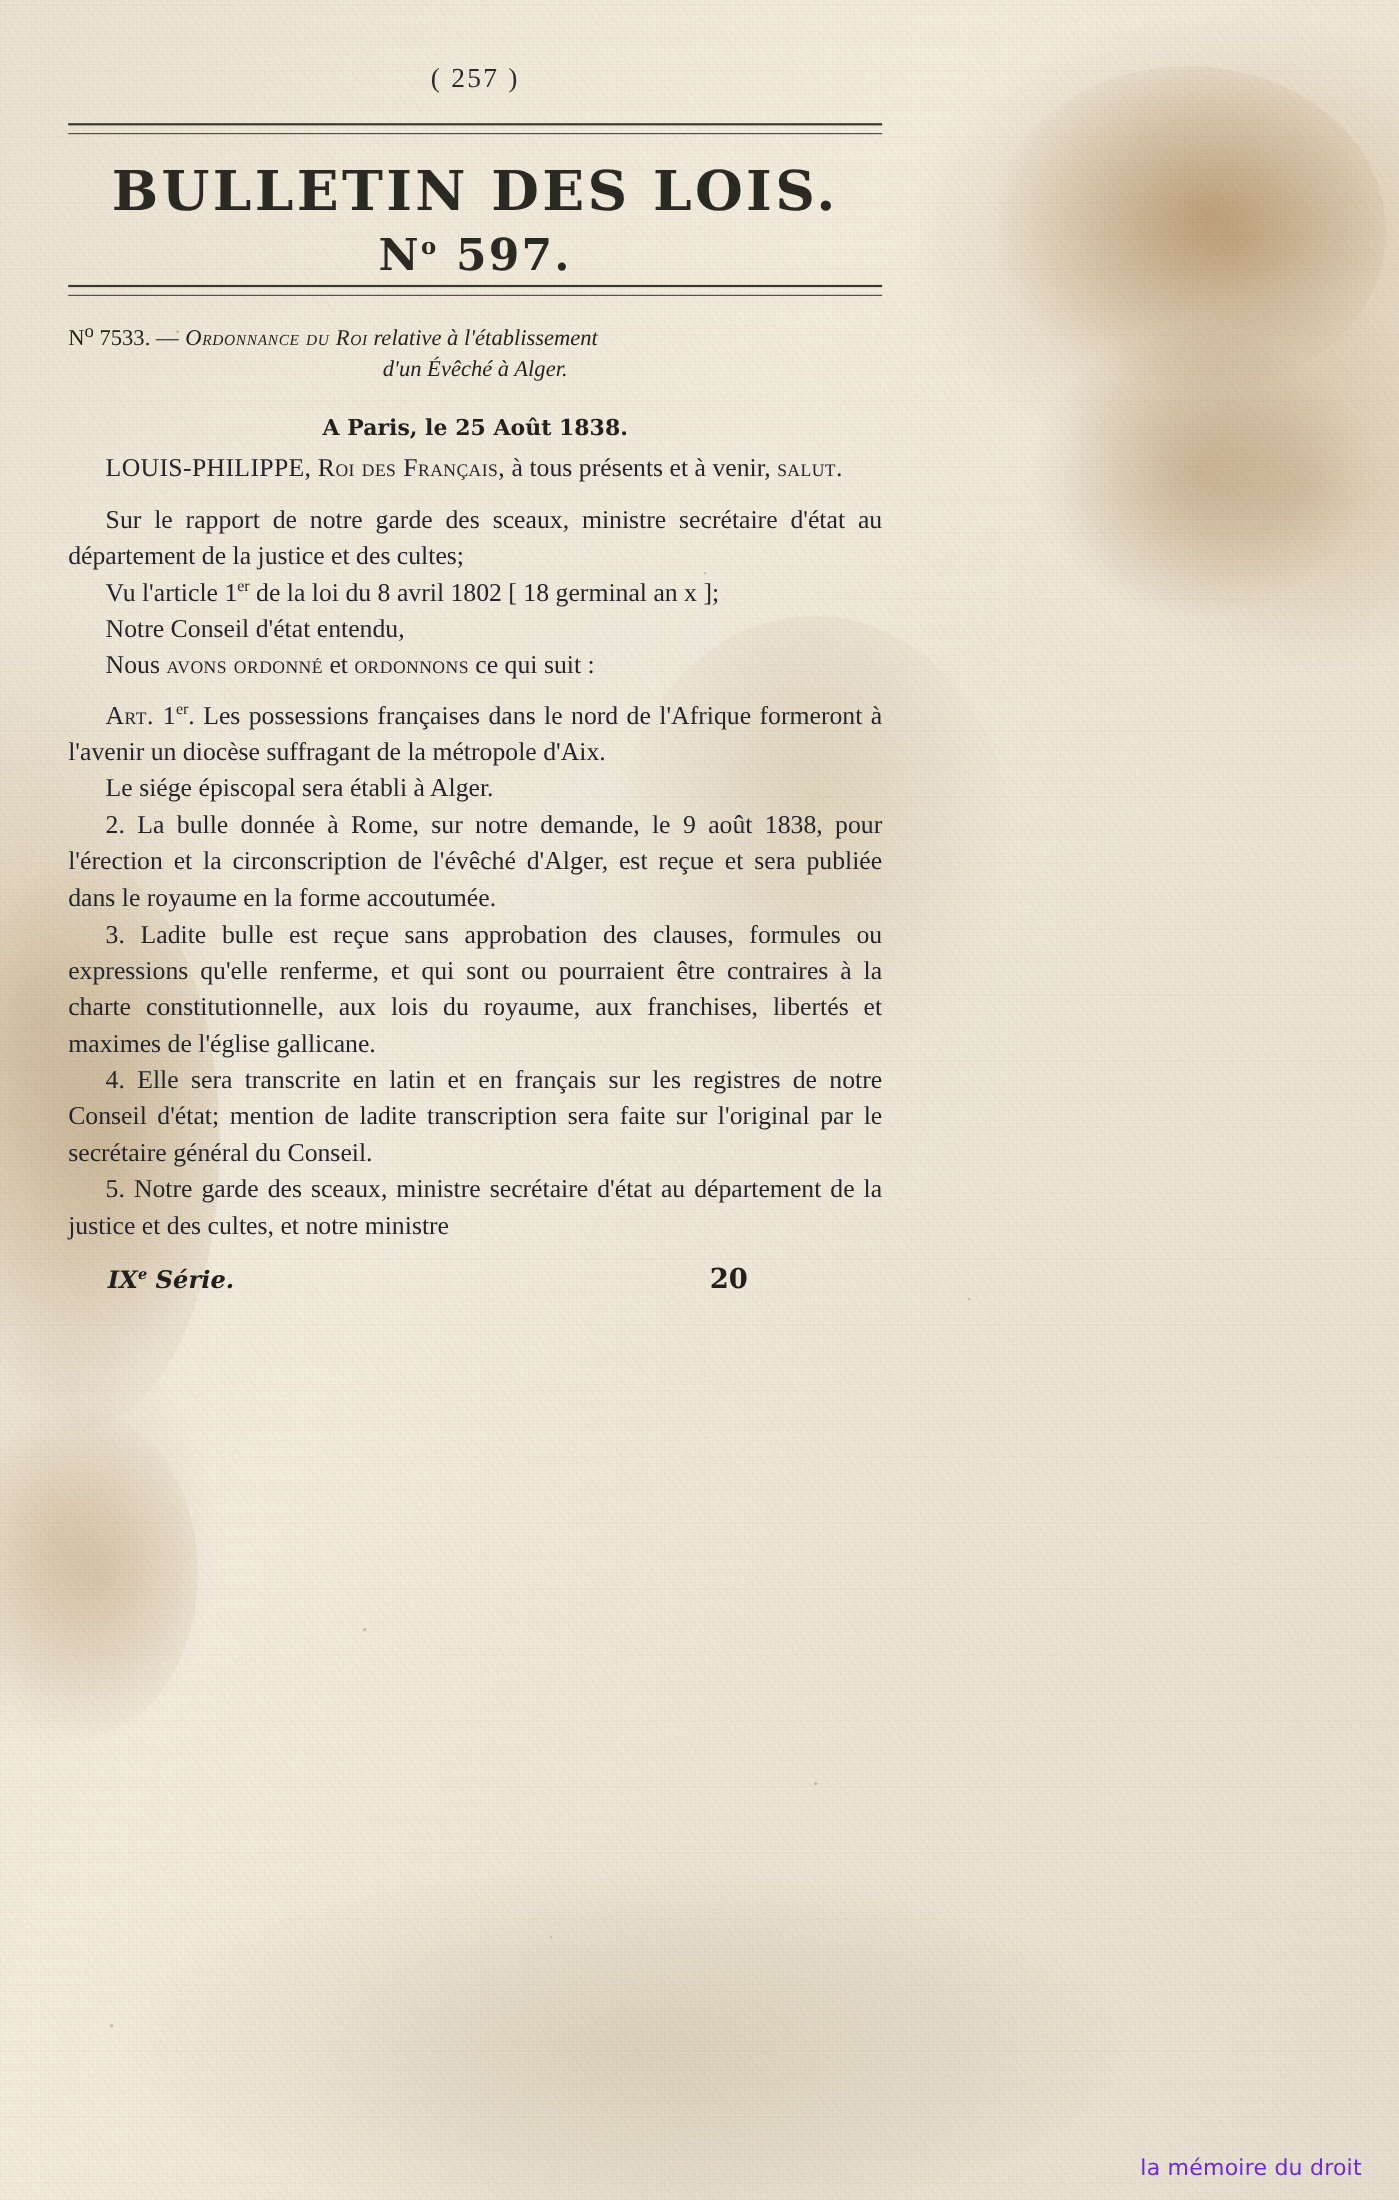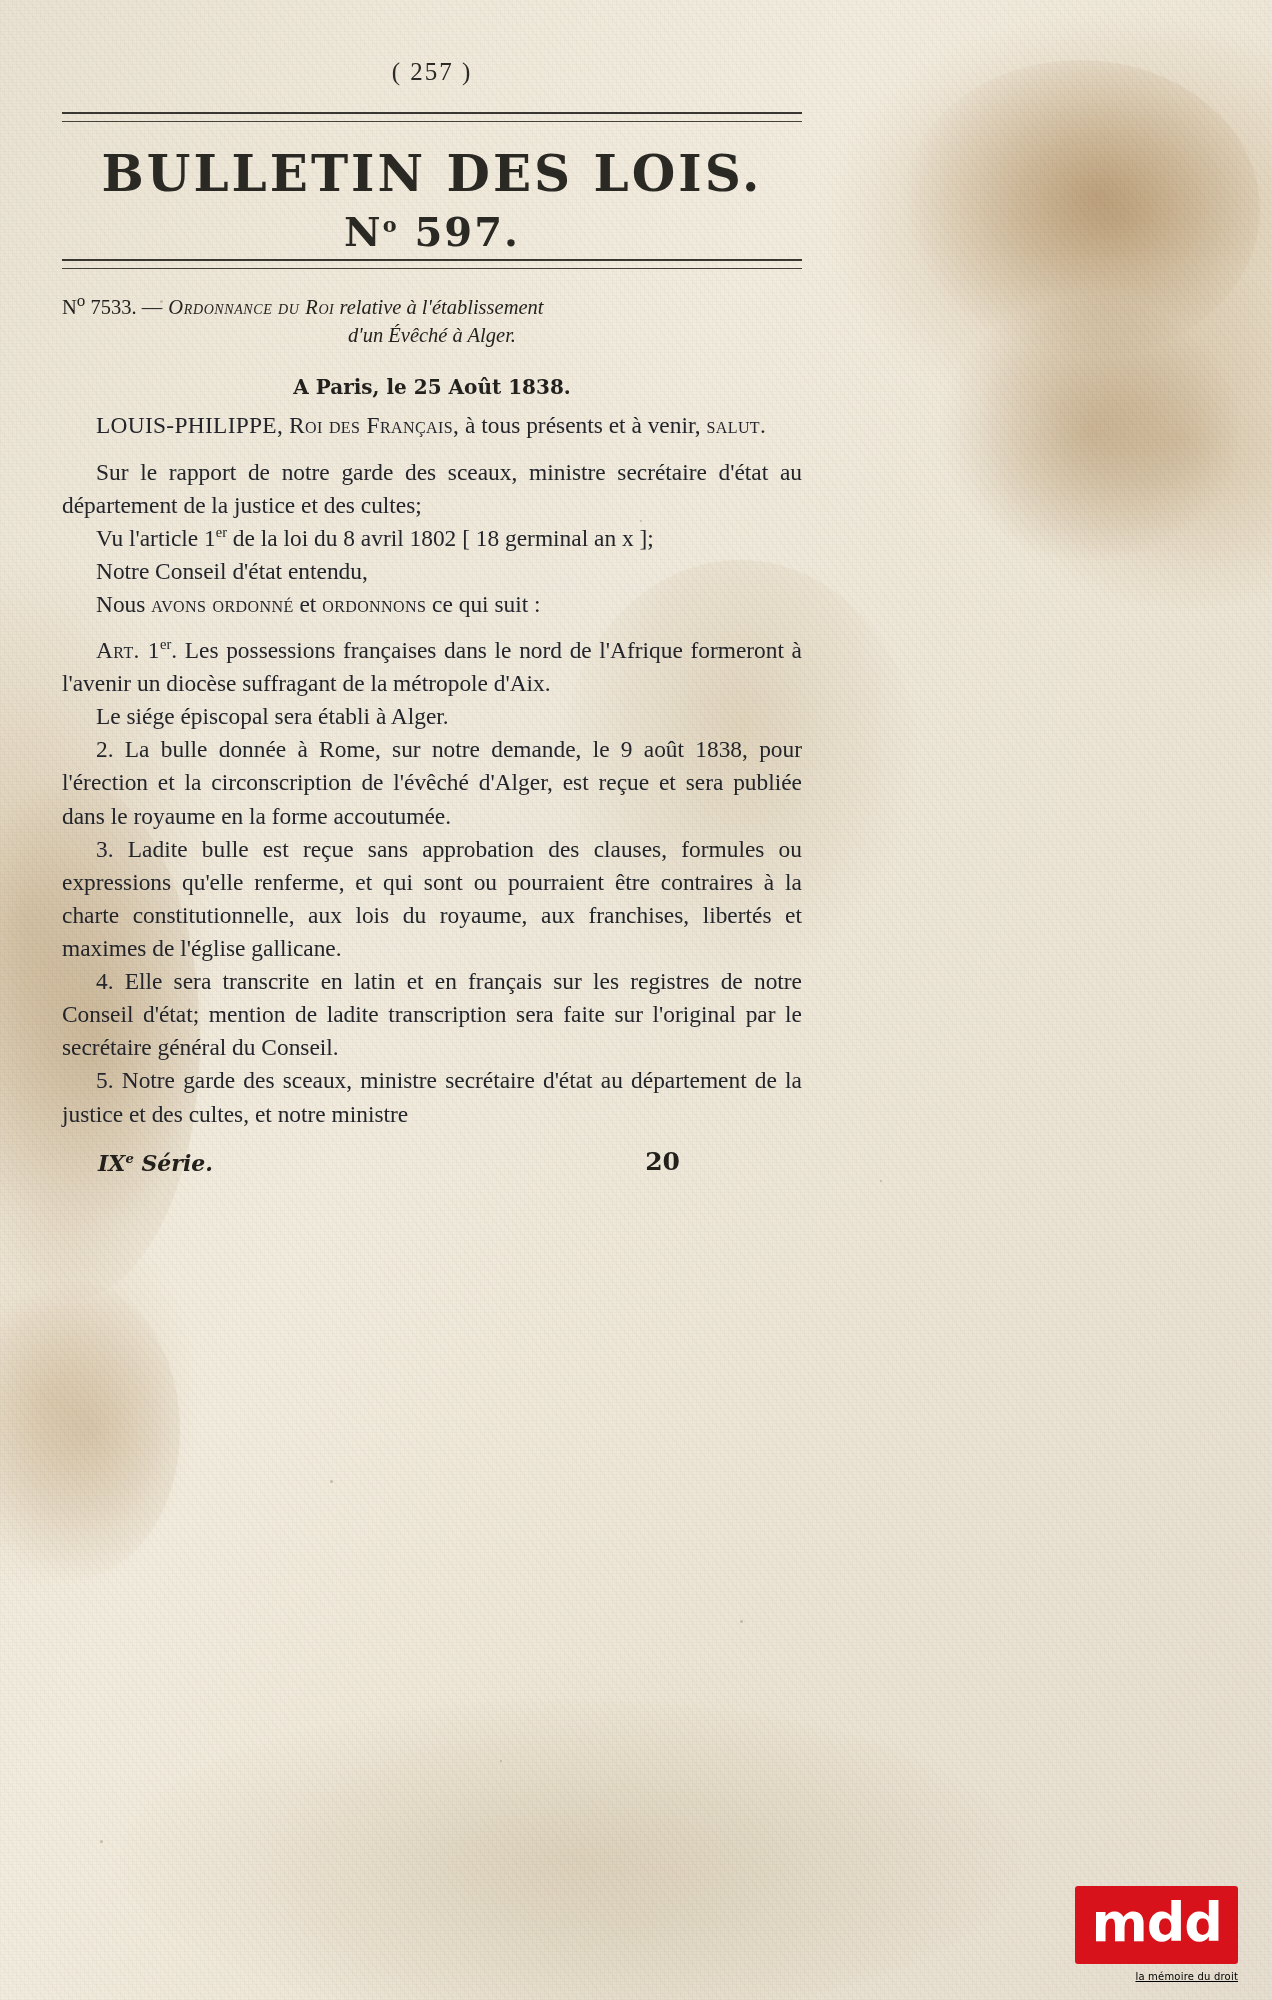--- a/index.html
+++ b/index.html
@@ -169,26 +169,25 @@
     color:#ffffff;
     font-weight:700;
     font-size:54px;
     line-height:1;
     padding:10px 16px 14px 16px;
     letter-spacing:-1px;
     border-radius:3px;
   }
   #logo .tag{
     display:block;
-    color:#000000;
-    font-size:10px;
+    color:#6d28d9;
+    font-size:20px;
     margin-top:7px;
     letter-spacing:.2px;
     white-space:nowrap;
-    text-decoration:underline;
   }
 </style>
 </head>
 <body>
 
 <div id="paper"></div>
 
 <div class="blot" style="left:900px;top:60px;width:360px;height:300px;background:radial-gradient(ellipse at 55% 45%, rgba(170,128,72,.40), rgba(170,128,72,0) 70%);"></div>
 <div class="blot" style="left:940px;top:300px;width:300px;height:260px;background:radial-gradient(ellipse at 50% 50%, rgba(165,124,68,.30), rgba(165,124,68,0) 72%);"></div>
 <div class="blot" style="left:-60px;top:780px;width:260px;height:520px;background:radial-gradient(ellipse at 60% 50%, rgba(170,132,78,.32), rgba(170,132,78,0) 74%);"></div>
@@ -292,15 +291,14 @@
       <div class="serie"><span>IX</span><sup>e</sup> <span>Série.</span></div>
       <div class="signature">20</div>
     </div>
 
   </div>
 </div>
 
 <div id="grain"></div>
 
 <div id="logo">
-  <span class="mark">mdd</span>
   <span class="tag">la mémoire du droit</span>
 </div>
 
 </body></html>

